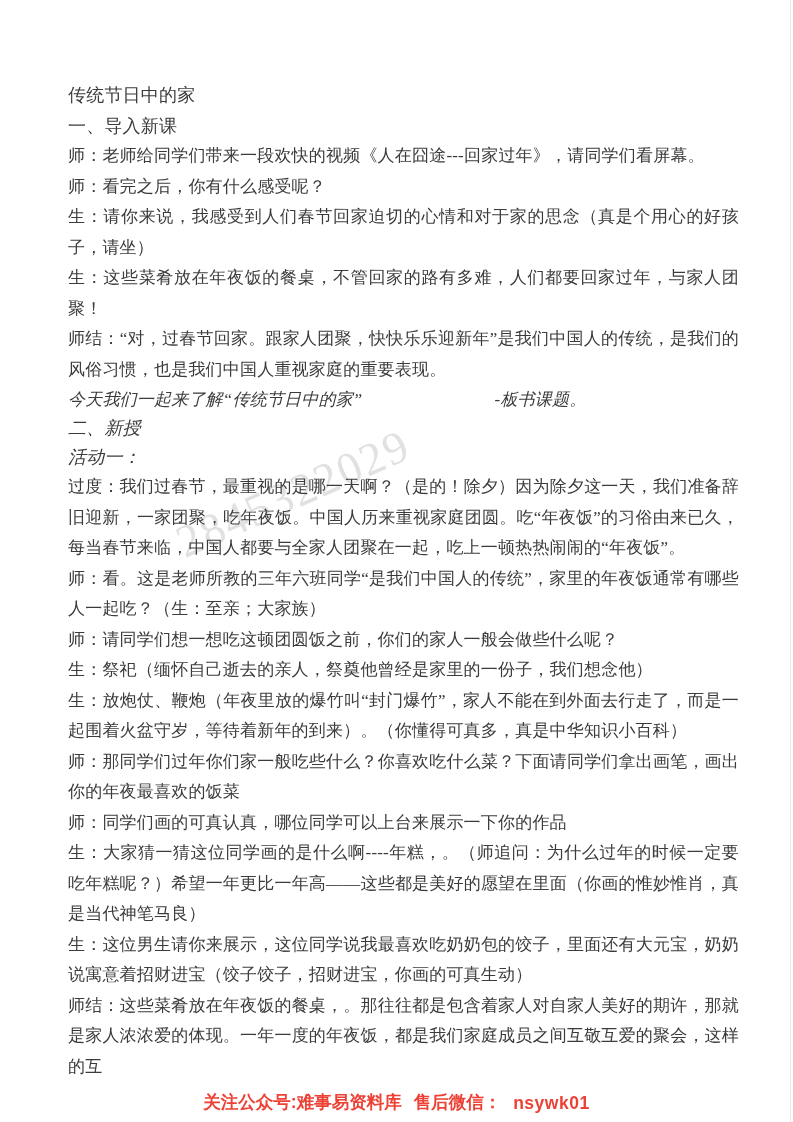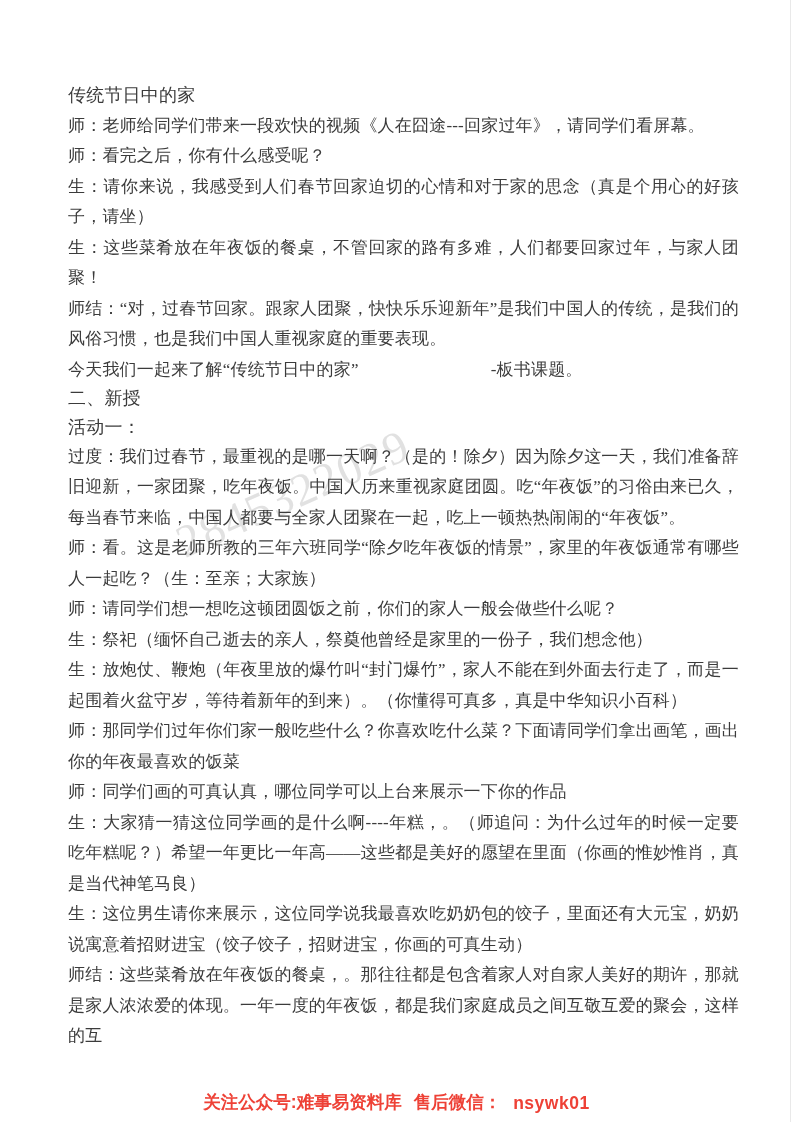--- a/index.html
+++ b/index.html
@@ -79,20 +79,21 @@
     word-break: break-all;
   }
 
   
   .line.heading {
     font-size: 18px;
   }
 
   .line.tight {
     line-height: 29px;
+    font-style: italic;
   }
 
   
   .gap-spacer {
     display: inline-block;
     width: 132px;
   }
 
   
   .footer {
@@ -129,40 +130,41 @@
   <div class="edge-rule"></div>
 
   <div class="watermark-layer">
     <div class="watermark">2845322029</div>
   </div>
 
   <div class="doc">
 
     <p class="line heading">传统节日中的家</p>
 
+    <p class="line heading">一、导入新课</p>
 
     <p class="line">师：老师给同学们带来一段欢快的视频《人在囧途---回家过年》，请同学们看屏幕。</p>
 
     <p class="line">师：看完之后，你有什么感受呢？</p>
 
     <p class="line">生：请你来说，我感受到人们春节回家迫切的心情和对于家的思念（真是个用心的好孩子，请坐）</p>
 
     <p class="line">生：这些菜肴放在年夜饭的餐桌，不管回家的路有多难，人们都要回家过年，与家人团聚！</p>
 
     <p class="line">师结：“对，过春节回家。跟家人团聚，快快乐乐迎新年”是我们中国人的传统，是我们的风俗习惯，也是我们中国人重视家庭的重要表现。</p>
 
     <p class="line tight"><span>今天我们一起来了解“传统节日中的家”</span><span class="gap-spacer"></span><span>-板书课题。</span></p>
 
     <p class="line heading tight">二、新授</p>
 
     <p class="line heading tight">活动一：</p>
 
     <p class="line">过度：我们过春节，最重视的是哪一天啊？（是的！除夕）因为除夕这一天，我们准备辞旧迎新，一家团聚，吃年夜饭。中国人历来重视家庭团圆。吃“年夜饭”的习俗由来已久，每当春节来临，中国人都要与全家人团聚在一起，吃上一顿热热闹闹的“年夜饭”。</p>
 
-    <p class="line">师：看。这是老师所教的三年六班同学“除夕吃年夜饭的情景”，家里的年夜饭通常有哪些人一起吃？（生：至亲；大家族）</p>
+    <p class="line">师：看。这是老师所教的三年六班同学“是我们中国人的传统”，家里的年夜饭通常有哪些人一起吃？（生：至亲；大家族）</p>
 
     <p class="line">师：请同学们想一想吃这顿团圆饭之前，你们的家人一般会做些什么呢？</p>
 
     <p class="line">生：祭祀（缅怀自己逝去的亲人，祭奠他曾经是家里的一份子，我们想念他）</p>
 
     <p class="line">生：放炮仗、鞭炮（年夜里放的爆竹叫“封门爆竹”，家人不能在到外面去行走了，而是一起围着火盆守岁，等待着新年的到来）。（你懂得可真多，真是中华知识小百科）</p>
 
     <p class="line">师：那同学们过年你们家一般吃些什么？你喜欢吃什么菜？下面请同学们拿出画笔，画出你的年夜最喜欢的饭菜</p>
 
     <p class="line">师：同学们画的可真认真，哪位同学可以上台来展示一下你的作品</p>

